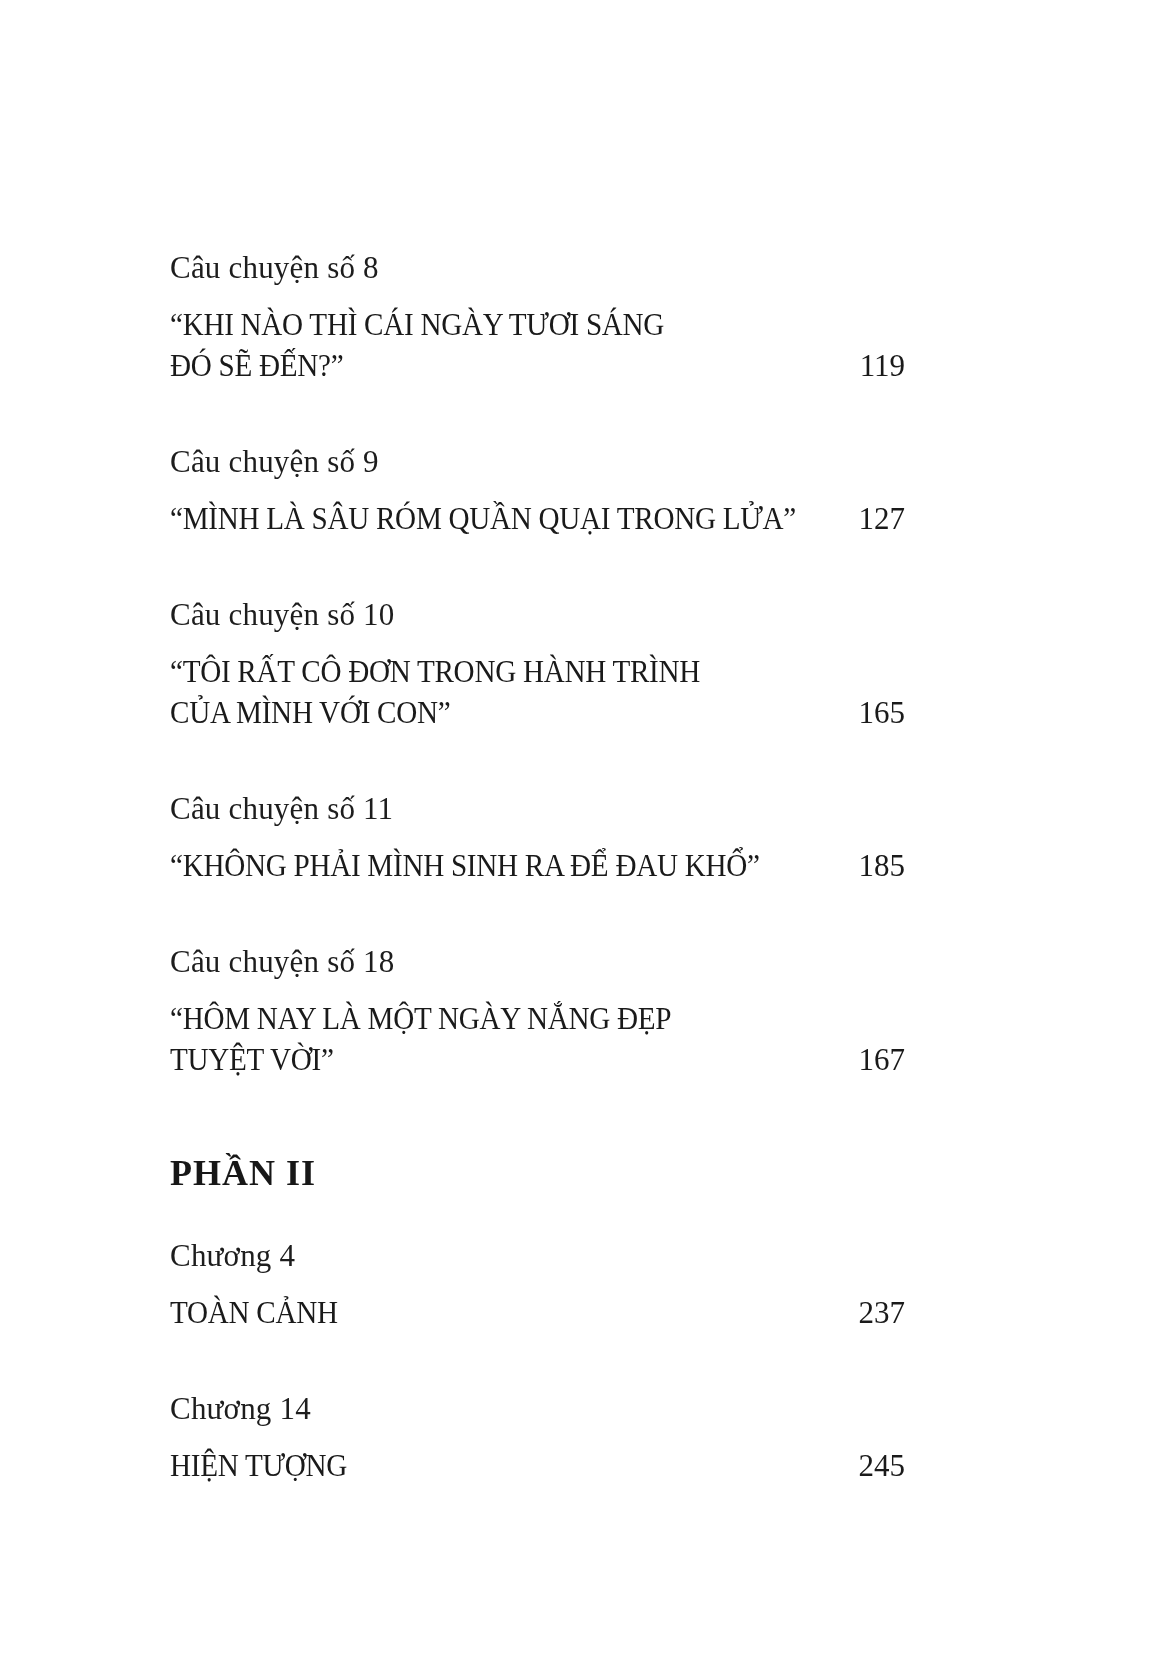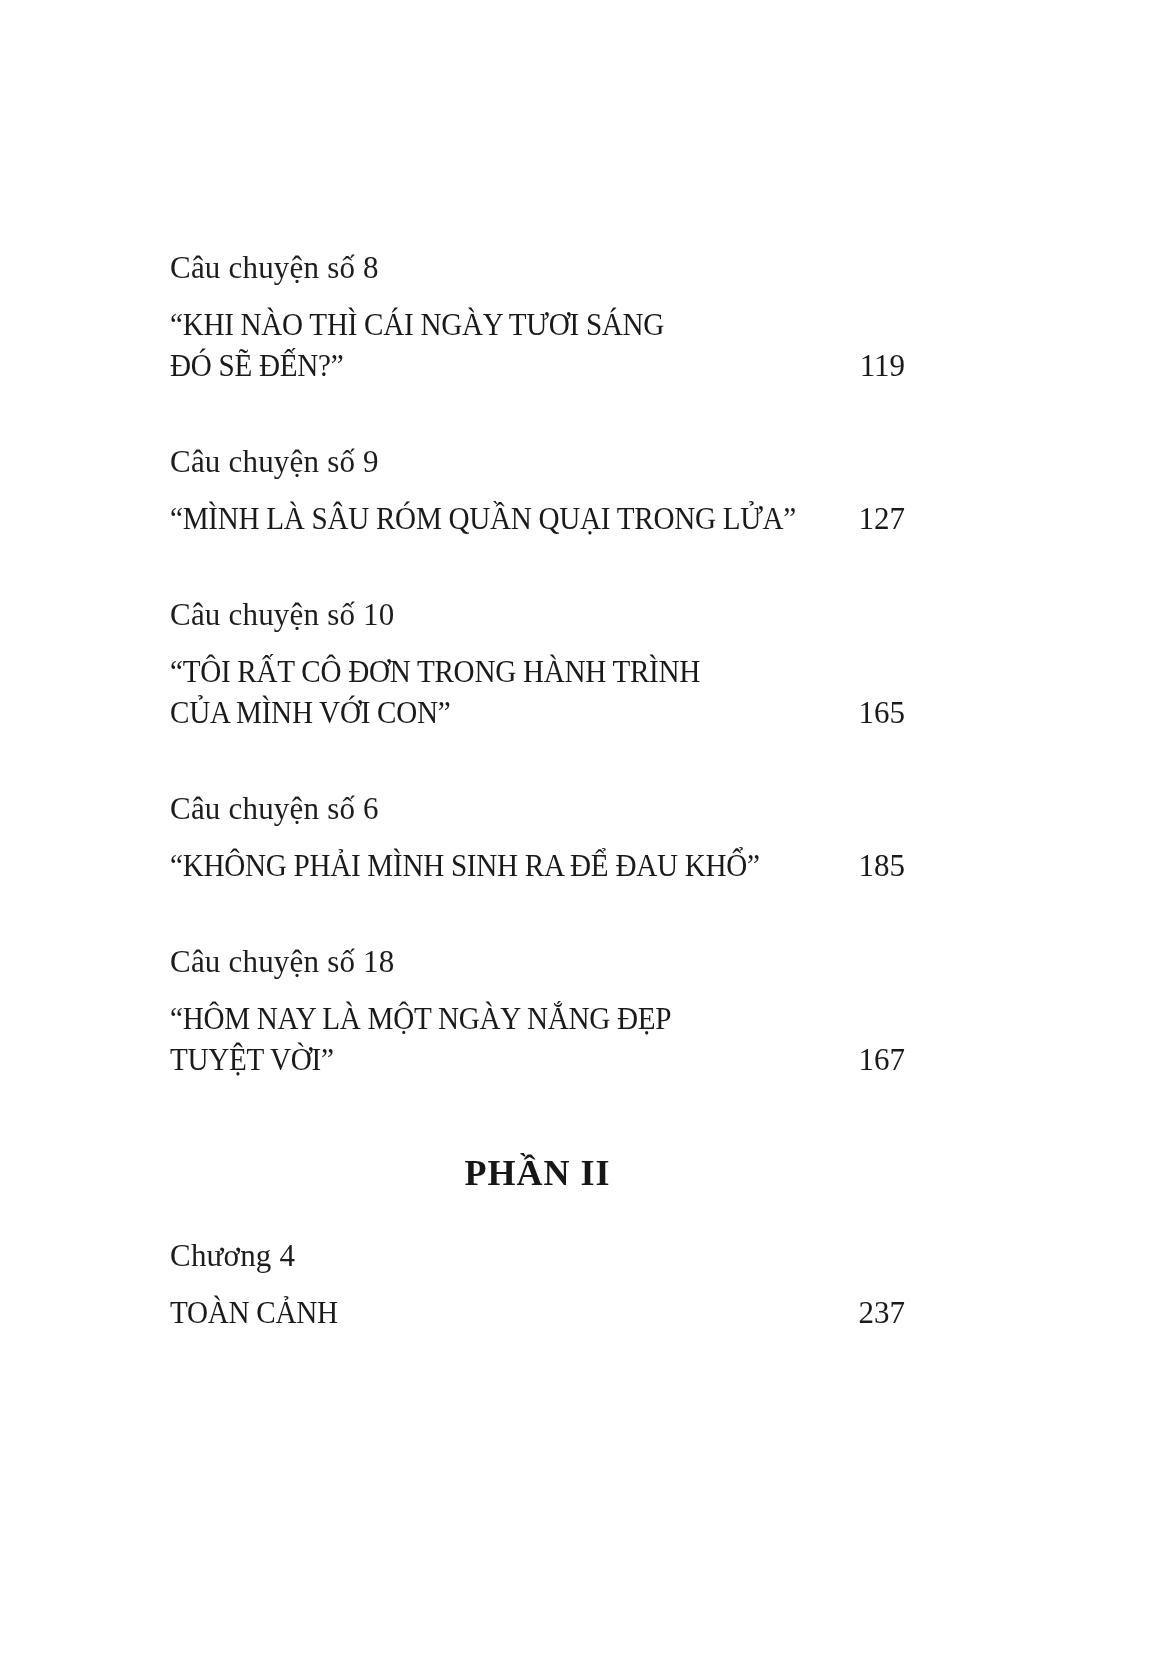--- a/index.html
+++ b/index.html
@@ -42,21 +42,20 @@
     color: #1a1a1a;
   }
   .pagenum {
     flex-shrink: 0;
     font-size: 31px;
     line-height: 41px;
     color: #1a1a1a;
   }
   .part-heading {
     margin: 70px 0 40px 0;
-    text-align: center;
     font-size: 36px;
     line-height: 46px;
     font-weight: bold;
     letter-spacing: 1px;
     color: #171717;
   }
 </style>
 </head>
 <body>
 
@@ -88,21 +87,21 @@
     <div class="row">
       <div class="title">
         <div class="tline">“TÔI RẤT CÔ ĐƠN TRONG HÀNH TRÌNH</div>
         <div class="tline">CỦA MÌNH VỚI CON”</div>
       </div>
       <div class="pagenum">165</div>
     </div>
   </section>
 
   <section class="entry">
-    <div class="label">Câu chuyện số 6</div>
+    <div class="label">Câu chuyện số 11</div>
     <div class="row">
       <div class="title">
         <div class="tline">“KHÔNG PHẢI MÌNH SINH RA ĐỂ ĐAU KHỔ”</div>
       </div>
       <div class="pagenum">185</div>
     </div>
   </section>
 
   <section class="entry">
     <div class="label">Câu chuyện số 18</div>
@@ -121,15 +120,22 @@
     <div class="label">Chương 4</div>
     <div class="row">
       <div class="title">
         <div class="tline">TOÀN CẢNH</div>
       </div>
       <div class="pagenum">237</div>
     </div>
   </section>
 
   <section class="entry">
+    <div class="label">Chương 14</div>
+    <div class="row">
+      <div class="title">
+        <div class="tline">HIỆN TƯỢNG</div>
+      </div>
+      <div class="pagenum">245</div>
+    </div>
   </section>
 
 </div>
 
 </body></html>

